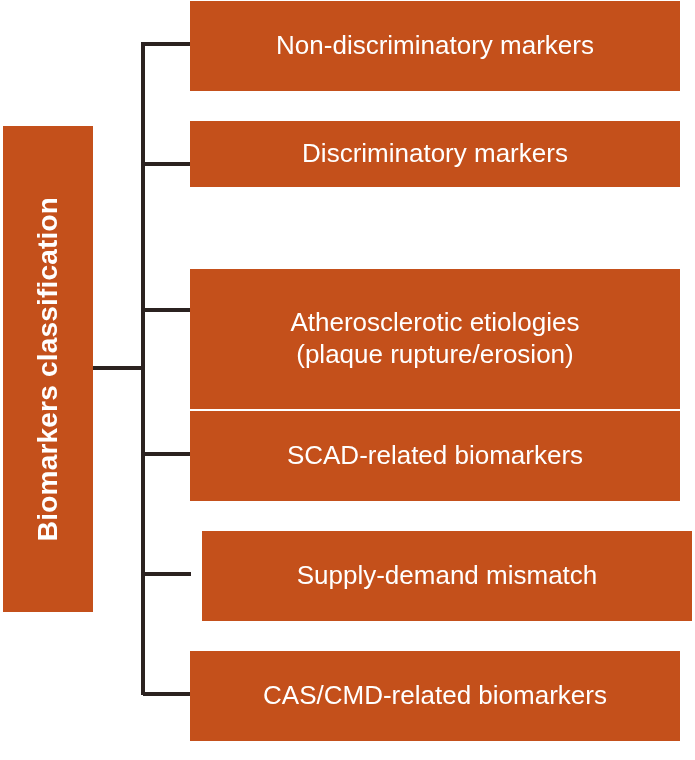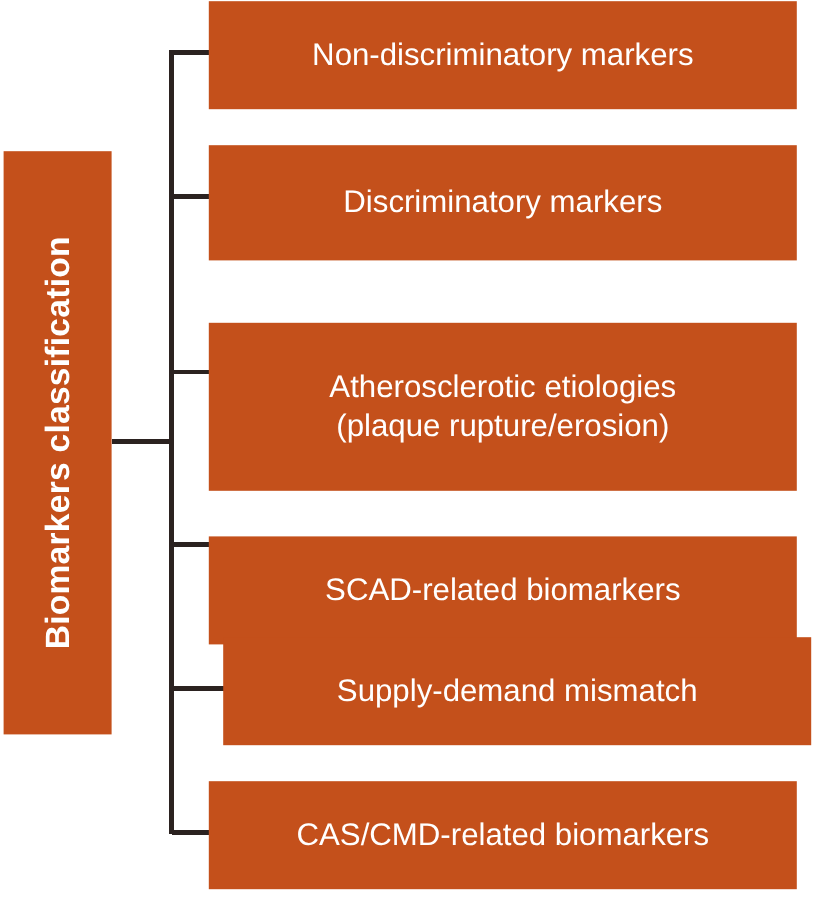--- a/index.html
+++ b/index.html
@@ -46,41 +46,41 @@
     left: 0;
     top: 0;
     width: 695px;
     height: 760px;
     pointer-events: none;
   }
 
   
   .leaf-box {
     position: absolute;
-    left: 174px;
+    left: 190px;
     width: 490px;
     background: #C4501B;
     display: flex;
     align-items: center;
     justify-content: center;
     text-align: center;
     box-sizing: border-box;
     padding: 0 10px;
   }
   .leaf-label {
     color: #ffffff;
     font-size: 26px;
     line-height: 1.22;
     font-weight: normal;
   }
 
   .leaf-1 { top: 1px;   height: 90px; }
-  .leaf-2 { top: 121px; height: 96px; }
+  .leaf-2 { top: 121px; height: 66px; }
   .leaf-3 { top: 241px; height: 140px; margin-top: 28px; }
-  .leaf-4 { top: 411px; height: 90px; margin-top: 36px; }
+  .leaf-4 { top: 411px; height: 90px; }
   .leaf-5 { top: 531px; height: 90px; margin-left: 12px; }
   .leaf-6 { top: 651px; height: 90px; }
 </style>
 </head>
 <body>
 
 <div id="canvas">
 
   <div class="root-box">
     <span class="root-label">Biomarkers classification</span>

